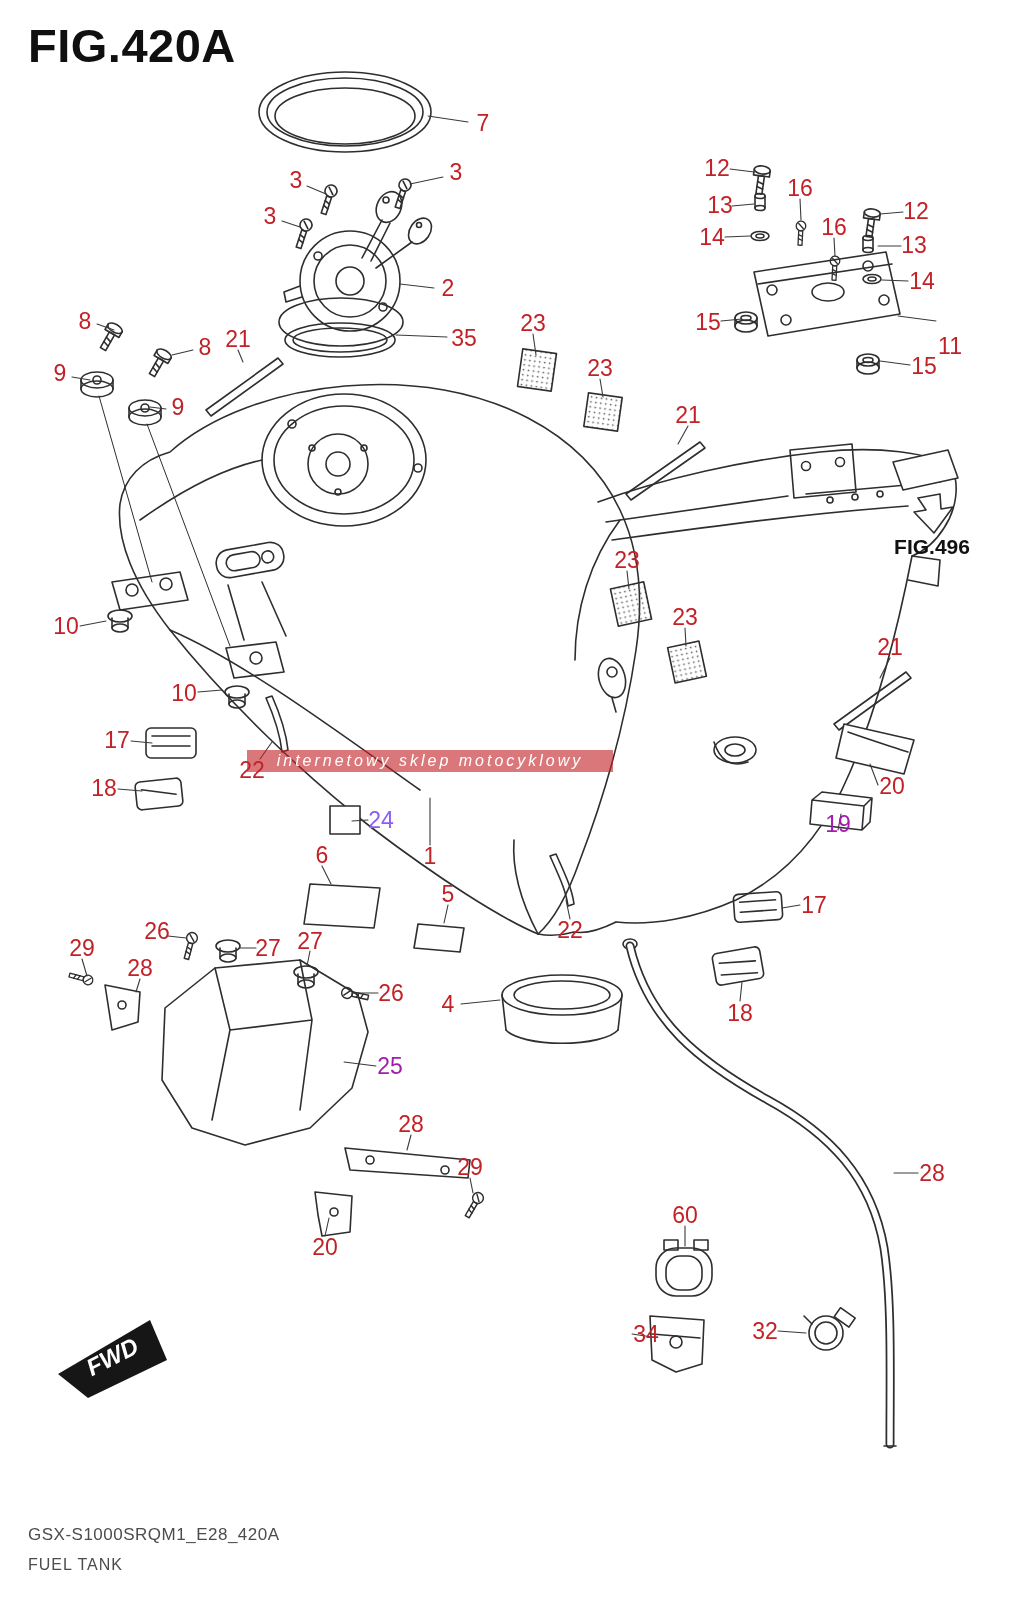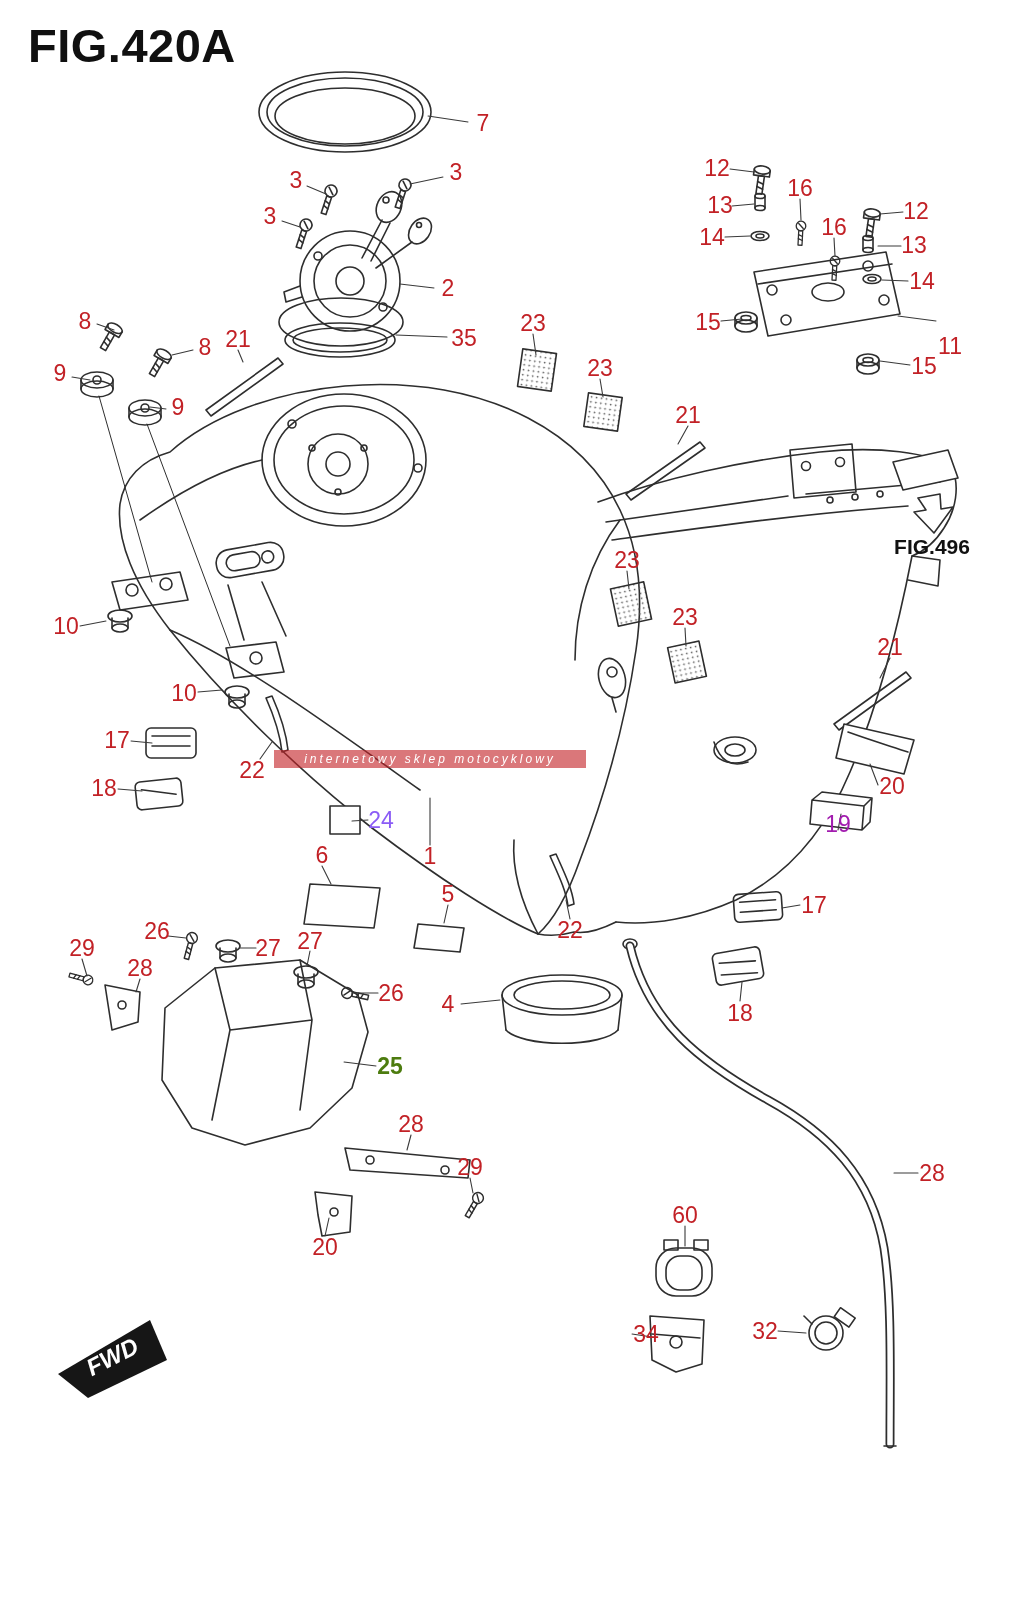--- a/index.html
+++ b/index.html
@@ -10,21 +10,21 @@
                color:#101010; letter-spacing:0.5px; }
   svg.diagram { position:absolute; left:0; top:0; }
   .label-layer { position:absolute; left:0; top:0; width:100%; height:100%; pointer-events:none; }
   .part-label { position:absolute; transform:translate(-50%,-50%); font-size:23px; font-weight:500;
                 line-height:1; white-space:nowrap; }
   .watermark { position:absolute; left:230px; top:744px; width:400px; text-align:center; pointer-events:none; }
   .wm-big { font-size:44px; font-weight:700; font-style:italic; letter-spacing:1px; line-height:1;
             color:rgba(130,130,130,0.15); -webkit-text-stroke:1.5px rgba(120,120,120,0.55); }
   .wm-red { color:rgba(195,35,40,0.30); -webkit-text-stroke:1.5px rgba(195,35,40,0.70); }
   .wm-tagline { display:inline-block; margin-top:6px; background:rgba(195,35,40,0.62); color:#ffffff;
-                font-size:12px; letter-spacing:3px; padding:2px 30px; font-style:italic; }
+                font-size:16px; letter-spacing:3px; padding:2px 30px; font-style:italic; }
   .footer { position:absolute; left:28px; bottom:26px; color:#4c4c4c; }
   .footer-code { font-size:17px; letter-spacing:0.5px; margin-bottom:11px; }
   .footer-name { font-size:16px; letter-spacing:1px; }
 </style>
 </head>
 <body>
 
 <div class="page">
 
   <h1 class="fig-title">FIG.420A</h1>
@@ -361,29 +361,33 @@
       <span class="part-label" style="left: 892px; top: 786px; color: rgb(194, 33, 38);">20</span>
       <span class="part-label" style="left: 838px; top: 812px; color: #a21caf; margin-top: 12px;">19</span>
       <span class="part-label" style="left: 814px; top: 905px; color: rgb(194, 33, 38);">17</span>
       <span class="part-label" style="left: 740px; top: 1013px; color: rgb(194, 33, 38);">18</span>
       <span class="part-label" style="left: 157px; top: 931px; color: rgb(194, 33, 38);">26</span>
       <span class="part-label" style="left: 82px; top: 948px; color: rgb(194, 33, 38);">29</span>
       <span class="part-label" style="left: 140px; top: 968px; color: rgb(194, 33, 38);">28</span>
       <span class="part-label" style="left: 268px; top: 948px; color: rgb(194, 33, 38);">27</span>
       <span class="part-label" style="left: 310px; top: 941px; color: rgb(194, 33, 38);">27</span>
       <span class="part-label" style="left: 391px; top: 993px; color: rgb(194, 33, 38);">26</span>
-      <span class="part-label" style="left: 390px; top: 1066px; color: #4d7c0f; font-weight: bold;">25</span>
+      <span class="part-label" style="left: 390px; top: 1066px; color: #a21caf;">25</span>
       <span class="part-label" style="left: 448px; top: 1004px; color: rgb(194, 33, 38);">4</span>
       <span class="part-label" style="left: 411px; top: 1124px; color: rgb(194, 33, 38);">28</span>
       <span class="part-label" style="left: 470px; top: 1167px; color: rgb(194, 33, 38);">29</span>
       <span class="part-label" style="left: 325px; top: 1247px; color: rgb(194, 33, 38);">20</span>
       <span class="part-label" style="left: 932px; top: 1173px; color: rgb(194, 33, 38);">28</span>
       <span class="part-label" style="left: 685px; top: 1215px; color: rgb(194, 33, 38);">60</span>
       <span class="part-label" style="left: 646px; top: 1334px; color: rgb(194, 33, 38);">34</span>
       <span class="part-label" style="left: 765px; top: 1331px; color: rgb(194, 33, 38);">32</span>
     </div>
 
   <div class="watermark">
     <div class="wm-tagline">internetowy sklep motocyklowy</div>
   </div>
 
+  <div class="footer">
+    <div class="footer-code">GSX-S1000SRQM1_E28_420A</div>
+    <div class="footer-name">FUEL TANK</div>
+  </div>
 
 </div>
 
 </body></html>

